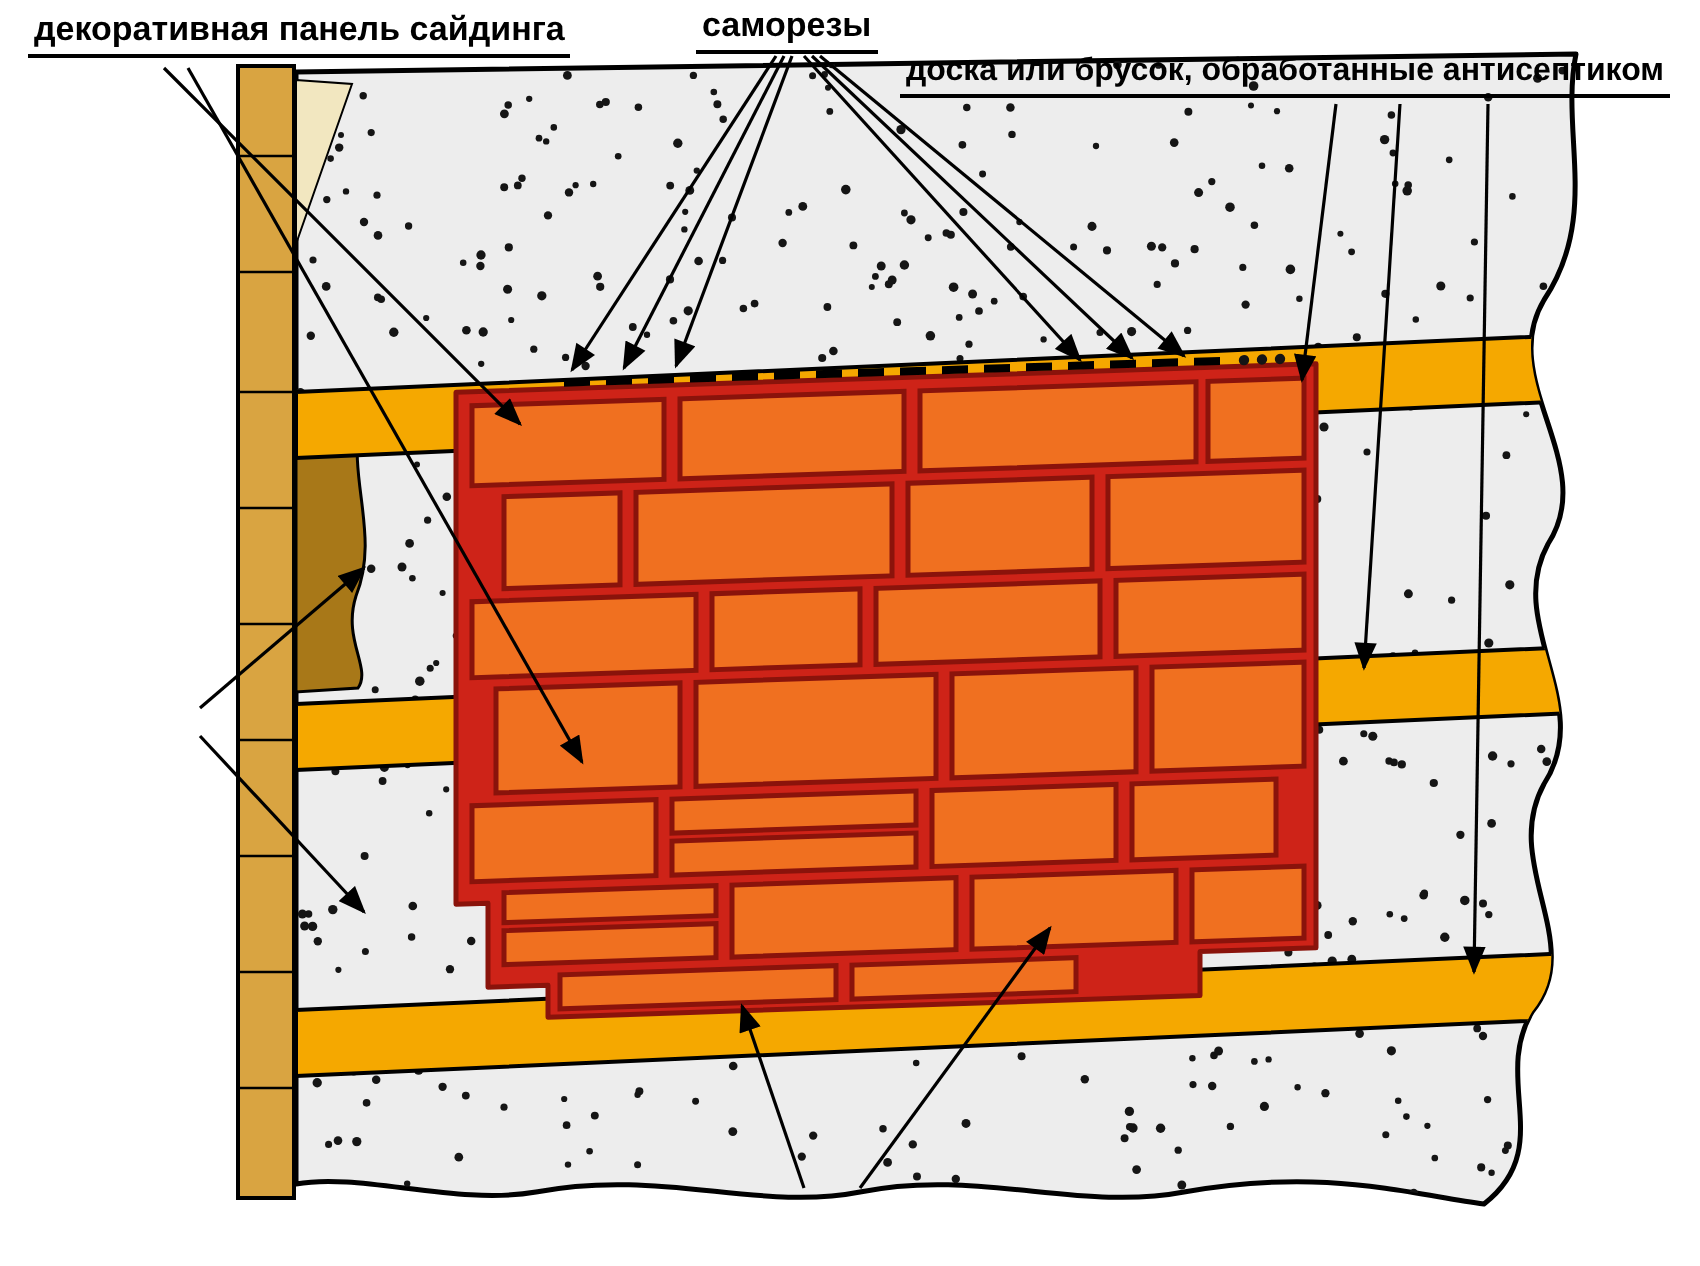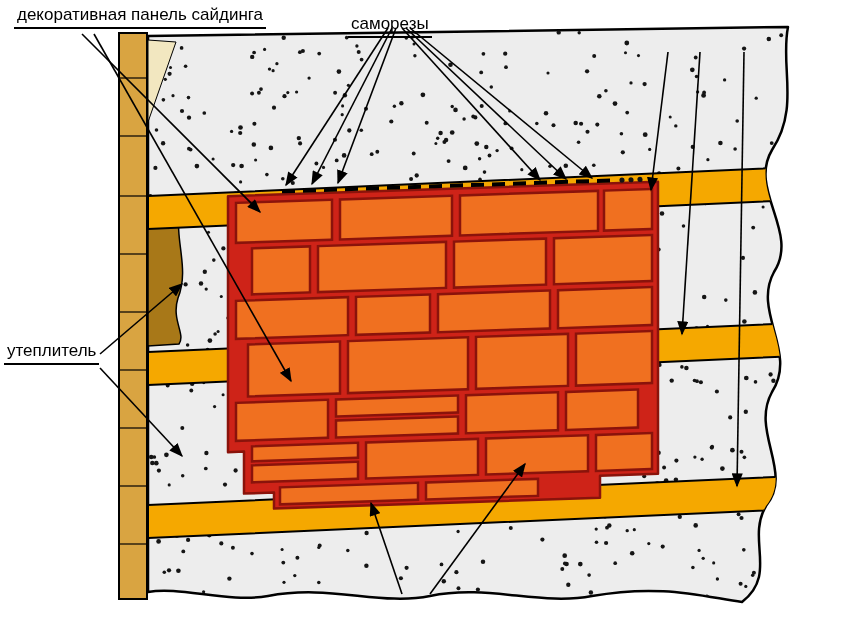--- a/index.html
+++ b/index.html
@@ -2,21 +2,21 @@
 <html style="--wall: #EDEDED; --band: #F5A800; --plank: #D9A441; --wedge: #F2E7C0; --notch: #A87818; --panel-base: #CE2318; --stone: #F07020; --stone-outline: #8A130B;"><head>
 <meta charset="utf-8">
 <style>
   html,body{margin:0;padding:0}
   .stage{
     position:relative;width:850px;height:633px;background:#ffffff;
     font-family:"Liberation Sans",sans-serif;overflow:hidden;
   }
   svg{position:absolute;left:0;top:0}
   .lbl{
-    position:absolute;font-weight:normal;font-size:17px;line-height:1.15;color:#000;
+    position:absolute;font-weight:bold;font-size:17px;line-height:1.15;color:#000;
     border-bottom:2.5px solid #000;padding:0 3px 2px;white-space:nowrap;
   }
   #label-board{font-size:16px}
   .wall{fill:var(--wall,#ededed);stroke:#000;stroke-width:2.5;stroke-linejoin:round}
   .band{fill:var(--band,#F5A800);stroke:#000;stroke-width:2}
   .plank{fill:var(--plank,#D9A441);stroke:#000;stroke-width:2}
   .joint{stroke:#000;stroke-width:1.2}
   .wedge{fill:var(--wedge,#F2E7C0);stroke:#000;stroke-width:1}
   .notch{fill:var(--notch,#A87818);stroke:#000;stroke-width:1.5}
   .base{fill:var(--panel-base,#CE2318);stroke:var(--stone-outline,#8A130B);stroke-width:2.5;stroke-linejoin:round}
@@ -773,16 +773,16 @@
       <line class="arrow" marker-end="url(#ah)" x1="700" y1="52" x2="682" y2="334"></line>
       <line class="arrow" marker-end="url(#ah)" x1="744" y1="52" x2="737" y2="486"></line>
       <line class="arrow" marker-end="url(#ah)" x1="100" y1="354" x2="182" y2="284"></line>
       <line class="arrow" marker-end="url(#ah)" x1="100" y1="368" x2="182" y2="456"></line>
       <line class="arrow" marker-end="url(#ah)" x1="402" y1="594" x2="371" y2="503"></line>
       <line class="arrow" marker-end="url(#ah)" x1="430" y1="594" x2="525" y2="464"></line>
     </g>
   </svg>
 
   <div class="lbl" id="label-panel" style="left:14px;top:5px">декоративная панель сайдинга</div>
-  <div class="lbl" id="label-screws" style="left:348px;top:14px">саморезы</div>
-  <div class="lbl" id="label-insulation" style="left:4px;top:341px">утеплитель</div>
+  <div class="lbl" id="label-screws" style="left:348px;top:3px">саморезы</div>
+  <div class="lbl" id="label-board" style="left:450px;top:27px">доска или брусок, обработанные антисептиком</div>
 
 </div>
 
 </body></html>

